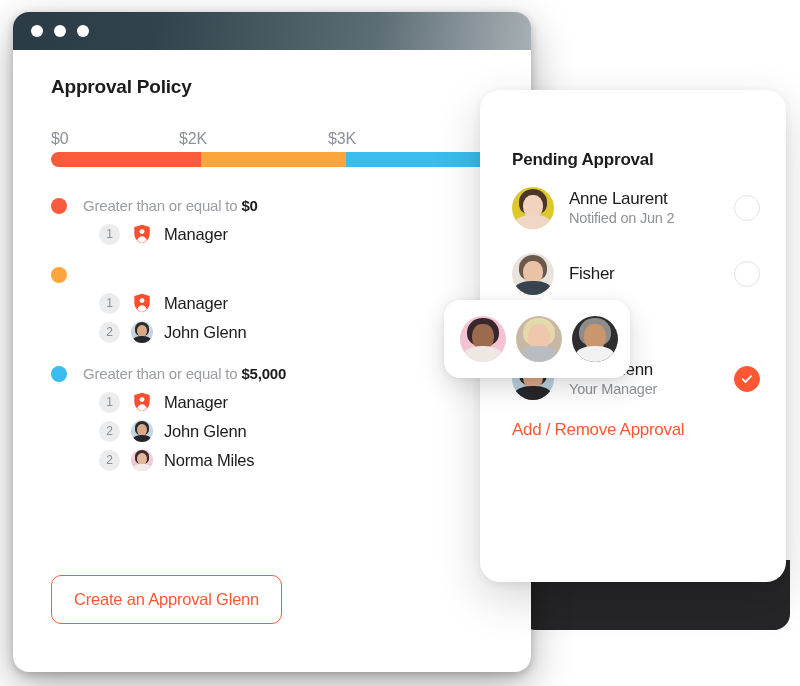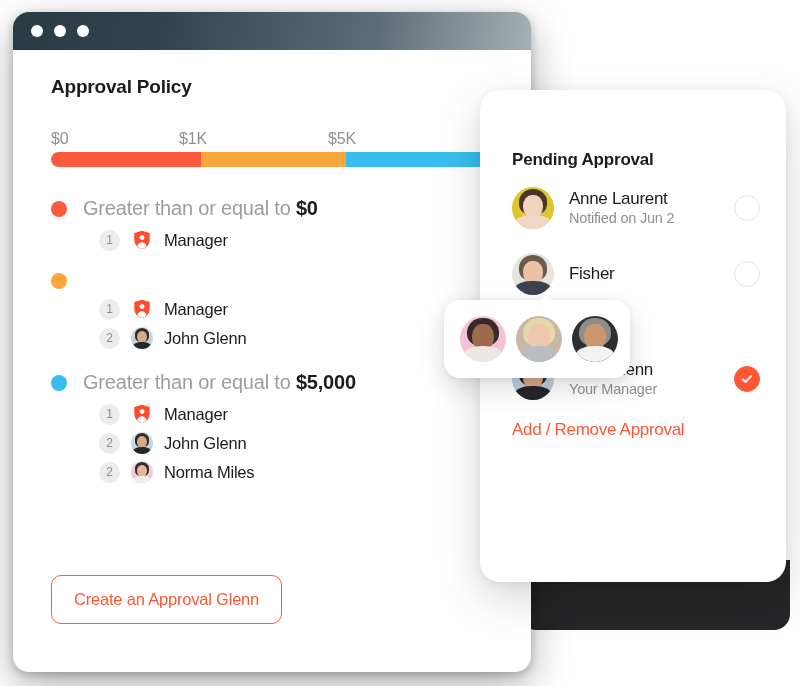--- a/index.html
+++ b/index.html
@@ -57,21 +57,21 @@
   .scale-bar {
     position: relative; height: 15px; width: 448px;
     border-radius: 8px; overflow: hidden; display: flex;
   }
   .seg { height: 100%; }
 
   
   .tier { margin-bottom: 22px; }
   .tier-head { display: flex; align-items: center; gap: 16px; margin-bottom: 9px; }
   .tier-dot { width: 16px; height: 16px; border-radius: 50%; flex: none; }
-  .tier-text { font-size: 20px; color: #9a9da3; letter-spacing: -0.2px; text-align: right; }
+  .tier-text { font-size: 15px; color: #9a9da3; letter-spacing: -0.2px; text-align: right; }
   .tier-text b { color: #1b1b1d; font-weight: bold; }
 
   .approver { display: flex; align-items: center; gap: 11px; margin: 7px 0 0 48px; }
   .order-badge {
     width: 21px; height: 21px; border-radius: 50%;
     background: #ebecee; color: #8a8d93;
     font-size: 12px; display: flex; align-items: center; justify-content: center;
     flex: none;
   }
   .approver-name { font-size: 16.5px; color: #1b1b1d; letter-spacing: -0.2px; }
@@ -157,22 +157,22 @@
       <span class="dot"></span>
     </div>
 
     <div class="window-body">
 
       <div class="page-title">Approval Policy</div>
 
       <div class="scale-wrap">
         <div class="scale-labels">
           <span class="scale-label" style="left:0px">$0</span>
-          <span class="scale-label" style="left:128px">$1K</span>
-          <span class="scale-label" style="left:277px">$5K</span>
+          <span class="scale-label" style="left:128px">$2K</span>
+          <span class="scale-label" style="left:277px">$3K</span>
         </div>
         <div class="scale-bar">
           <div class="seg" style="width:33.5%;background:#FB5B3C"></div>
           <div class="seg" style="width:32.3%;background:#FBA63C"></div>
           <div class="seg" style="width:34.2%;background:#39BDEE"></div>
         </div>
       </div>
 
       <div class="tier">
         <div class="tier-head">

